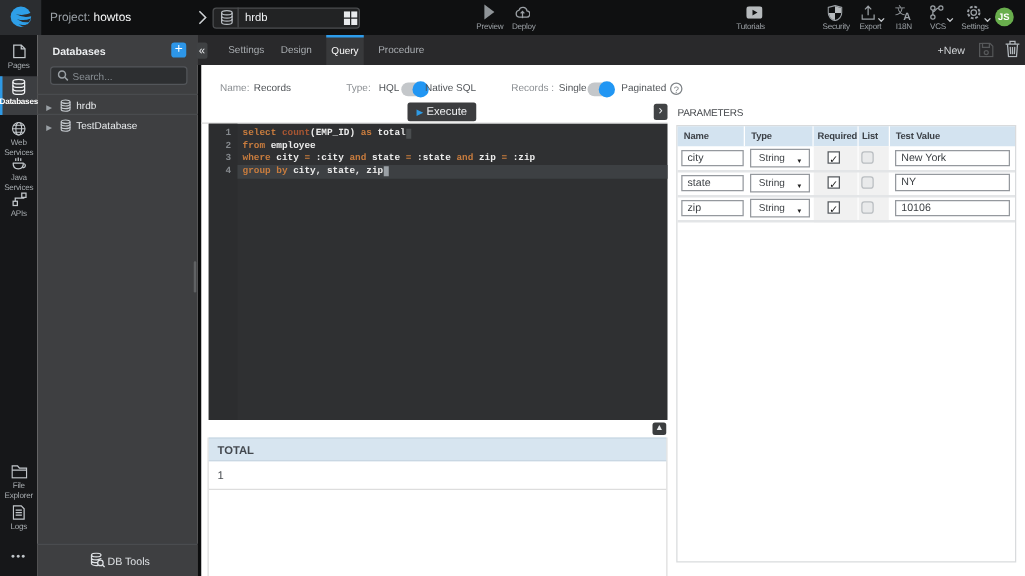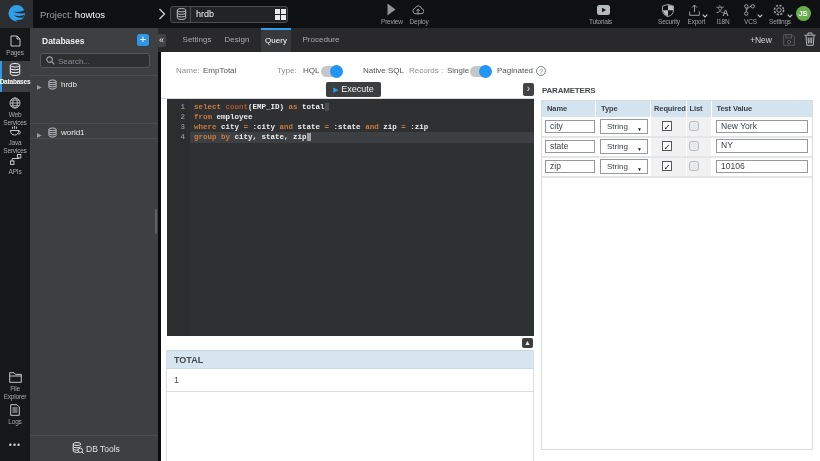--- a/index.html
+++ b/index.html
@@ -227,28 +227,28 @@
 
   <div class="dbrow" style="top:75px">
       <span class="car">▶</span>
       <svg width="9" height="11" viewBox="0 0 12 13" fill="none" stroke="#c6cbd0" stroke-width="1.2">
         <ellipse cx="6" cy="2.3" rx="4.7" ry="1.8"></ellipse>
         <path d="M1.3 2.3 V10.7 A4.7 1.8 0 0 0 10.7 10.7 V2.3"></path>
         <path d="M1.3 5.1 A4.7 1.8 0 0 0 10.7 5.1 M1.3 7.9 A4.7 1.8 0 0 0 10.7 7.9"></path>
       </svg>
       <span class="nm">hrdb</span>
     </div>
-  <div class="dbrow" style="top:123px;border-bottom:1px solid #494b4e">
+  <div class="dbrow" style="top:91px">
       <span class="car">▶</span>
       <svg width="9" height="11" viewBox="0 0 12 13" fill="none" stroke="#c6cbd0" stroke-width="1.2">
         <ellipse cx="6" cy="2.3" rx="4.7" ry="1.8"></ellipse>
         <path d="M1.3 2.3 V10.7 A4.7 1.8 0 0 0 10.7 10.7 V2.3"></path>
         <path d="M1.3 5.1 A4.7 1.8 0 0 0 10.7 5.1 M1.3 7.9 A4.7 1.8 0 0 0 10.7 7.9"></path>
       </svg>
-      <span class="nm">world1</span>
+      <span class="nm">TestDatabase</span>
     </div>
 
   <div class="abs" style="left:154.5px;top:209px;width:2.5px;height:25px;background:#606264;border-radius:1px"></div>
 
   <div class="abs" style="left:30px;top:435px;width:128px;height:26px;border-top:1px solid #4a4c4f;background:#3e3f41"></div>
   <svg class="abs" style="left:72px;top:442px" width="12" height="13" viewBox="0 0 12 13" fill="none" stroke="#dfe2e5" stroke-width="1">
       <ellipse cx="5" cy="2" rx="3.8" ry="1.5"></ellipse>
       <path d="M1.2 2 V9 A3.8 1.5 0 0 0 6.5 10.3 M1.2 4.3 A3.8 1.5 0 0 0 8.8 4.3 M1.2 6.6 A3.8 1.5 0 0 0 6 8.1"></path>
       <circle cx="8.3" cy="8.3" r="2.2"></circle>
       <path d="M10 10 L11.7 11.7"></path>
@@ -269,38 +269,38 @@
       <rect x="3" y="0.7" width="5.5" height="3.2"></rect>
       <circle cx="6" cy="8" r="1.6"></circle>
     </svg>
   <svg class="abs" style="left:804px;top:32px" width="12" height="14" viewBox="0 0 12 14" fill="none" stroke="#b3b9be" stroke-width="1">
       <path d="M2 3.5 L2.8 13.3 H9.2 L10 3.5"></path>
       <path d="M0.5 3.2 H11.5 M4 3 V1 H8 V3"></path>
       <path d="M4.2 5.5 L4.5 11.3 M6 5.5 V11.3 M7.8 5.5 L7.5 11.3"></path>
     </svg>
 
   <div class="lab" style="left:176px;top:66px">Name:</div>
-  <div class="val" style="left:203px;top:66px">EmpTotal</div>
+  <div class="val" style="left:203px;top:66px">Records</div>
   <div class="lab" style="left:277px;top:66px">Type:</div>
   <div class="val" style="left:303px;top:66px">HQL</div>
   <div class="toggle" style="left:321px;top:65.5px">
       <div class="knob"></div>
     </div>
-  <div class="val" style="left:363px;top:66px">Native SQL</div>
+  <div class="val" style="left:340px;top:66px">Native SQL</div>
   <div class="lab" style="left:409px;top:66px">Records :</div>
   <div class="val" style="left:447px;top:66px">Single</div>
   <div class="toggle" style="left:470px;top:65.5px">
       <div class="knob"></div>
     </div>
   <div class="val" style="left:497px;top:66px">Paginated</div>
   <div class="abs" style="left:536px;top:66px;width:10px;height:10px;border:1px solid #7d8286;border-radius:50%;color:#7d8286;font-size:7.5px;line-height:10px;text-align:center">?</div>
 
   <div class="darkbtn" style="left:326px;top:82px;width:55px;height:15px;background:#3c3d3f;font-size:9px;line-height:15px;color:#f2f3f5"><span style="color:#2e9ae4;font-size:7px">▶</span> Execute</div>
   <div class="darkbtn" style="left:523px;top:83px;width:11px;height:13px;background:#414345;font-size:10px;line-height:11px">›</div>
-  <div class="abs" style="left:542px;top:85.5px;font-size:8px;font-weight:bold;color:#46494d;letter-spacing:-0.2px">PARAMETERS</div>
+  <div class="abs" style="left:542px;top:85.5px;font-size:8px;font-weight:normal;color:#46494d;letter-spacing:-0.2px">PARAMETERS</div>
   <div class="abs" style="left:161px;top:98px;width:373px;height:1px;background:#d9d9d9"></div>
 
   <div class="abs" id="editor">
     <div id="gutter"></div>
     <div id="activeline"></div>
     <div class="lnum" style="top:4px">1</div>
     <div class="lnum" style="top:14px">2</div>
     <div class="lnum" style="top:24px">3</div>
     <div class="lnum" style="top:34px">4</div>
     <div class="cline" style="top:4px"><span class="kw">select </span><span class="fn">count</span>(EMP_ID) <span class="kw">as</span> total<span style="background:#4a4d4f;color:#4a4d4f">&nbsp;</span></div>

